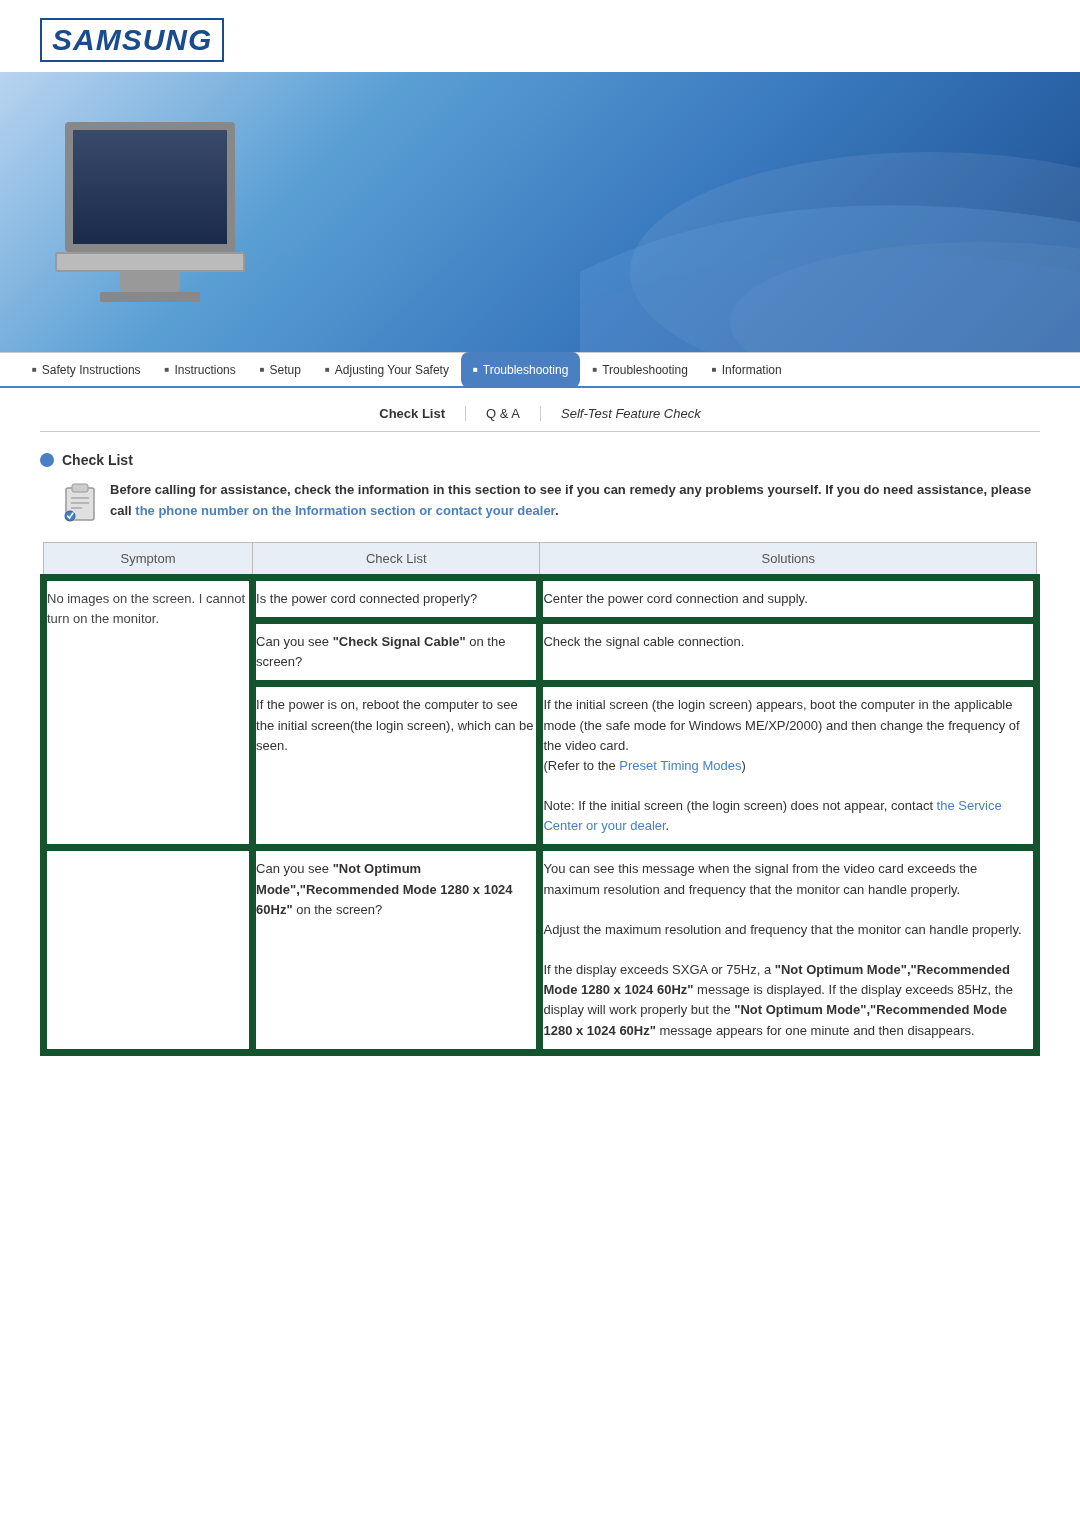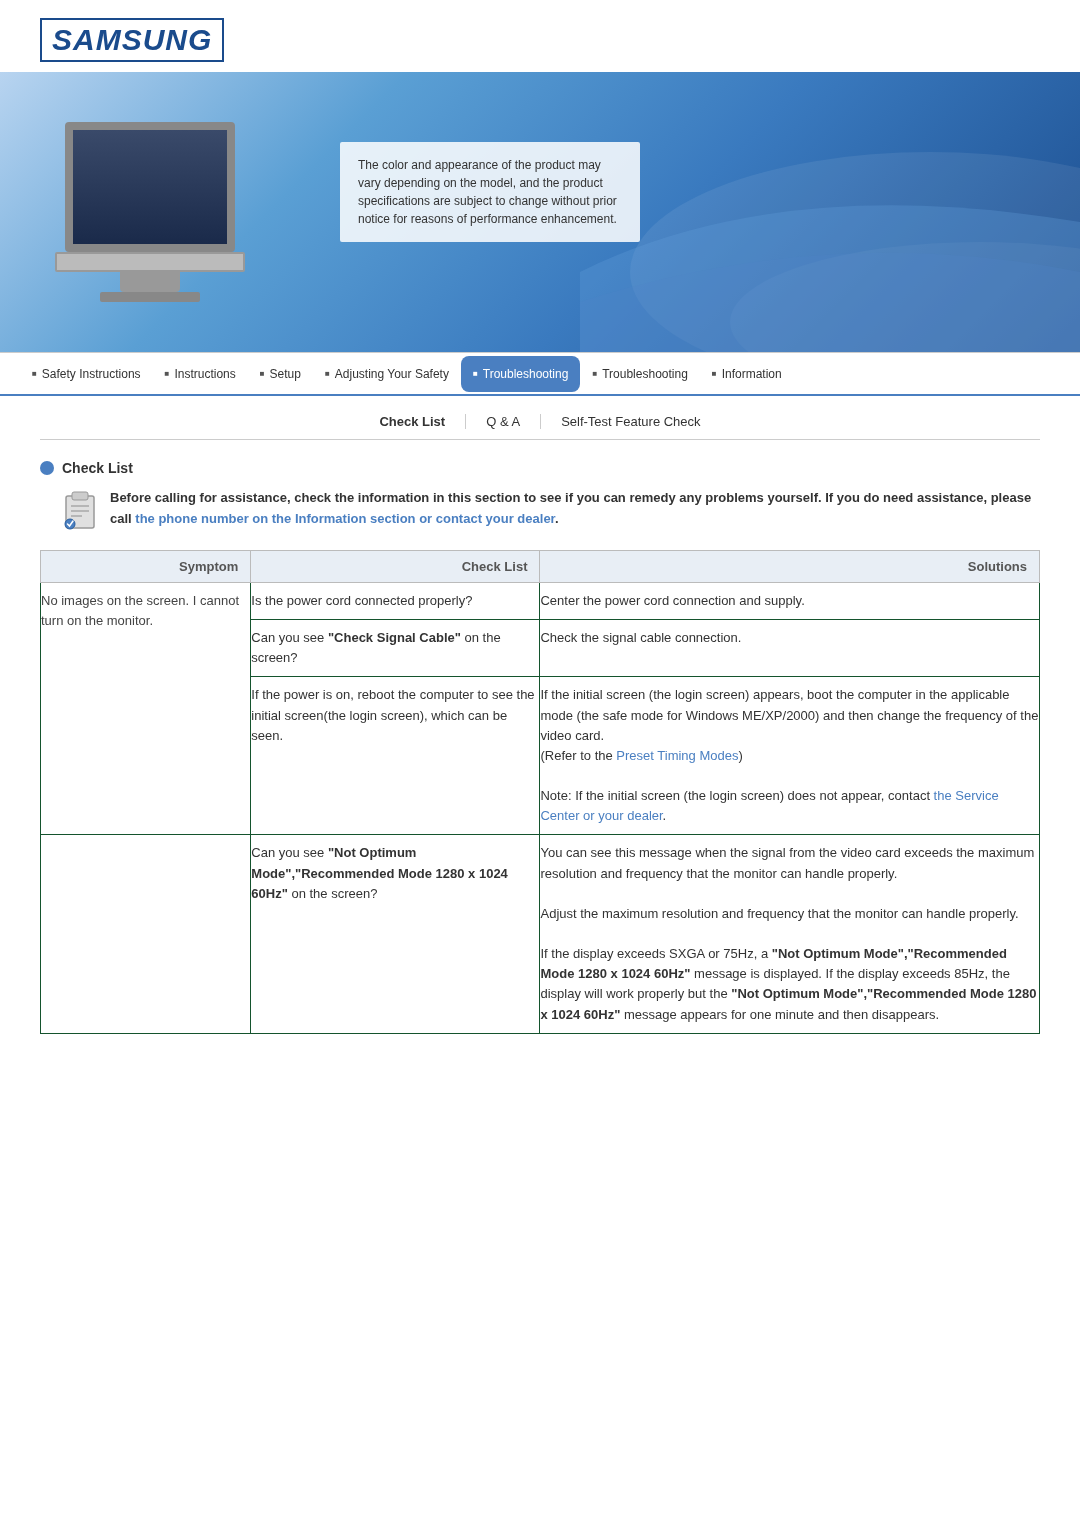--- a/index.html
+++ b/index.html
@@ -85,21 +85,21 @@
     }
 
     
     .nav-bar {
       background: #fff;
       border-top: 1px solid #ccc;
       border-bottom: 2px solid #4a7fc1;
       display: flex;
       align-items: center;
       padding: 12px 20px;
-      height: 44px;
+      height: 36px;
     }
     .nav-item {
       font-size: 12px;
       color: #333;
       padding: 0 12px;
       height: 36px;
       display: flex;
       align-items: center;
       cursor: pointer;
       white-space: nowrap;
@@ -129,21 +129,21 @@
       border-bottom: 1px solid #ccc;
       margin: 0 40px;
     }
     .sub-nav-item {
       font-size: 13px;
       color: #333;
       padding: 0 20px;
       cursor: pointer;
       border-right: 1px solid #ccc;
     }
-    .sub-nav-item:last-child { border-right: none; }
+    .sub-nav-item:last-child { border-right: none; font-style: italic; }
     .sub-nav-item.active { font-weight: bold; }
 
     
     .content { padding: 20px 40px 40px 40px; }
 
     
     .section-header {
       display: flex;
       align-items: center;
       margin-bottom: 12px;
@@ -189,26 +189,26 @@
       width: 100%;
       border-collapse: collapse;
       border: 1px solid #bbb;
       margin-top: 10px;
     }
     .check-table th {
       background: #e8eef5;
       border: 1px solid #bbb;
       padding: 8px 12px;
       font-size: 13px;
-      font-weight: bold;
-      text-align: right;
+      font-weight: normal;
+      text-align: center;
       color: #555;
     }
     .check-table td {
-      border: 1px solid #14532d;
+      border: 7px solid #14532d;
       padding: 8px 0;
       font-size: 13px;
       vertical-align: top;
       line-height: 1.55;
       color: #333;
     }
     .check-table td.symptom-cell {
       font-size: 13px;
       color: #444;
       width: 160px;
@@ -238,23 +238,20 @@
     <div class="monitor-base"></div>
   </div>
 
   <svg class="banner-swirl" viewBox="0 0 500 280" xmlns="http://www.w3.org/2000/svg">
     <ellipse cx="350" cy="200" rx="300" ry="120" fill="rgba(255,255,255,0.08)"></ellipse>
     <ellipse cx="400" cy="250" rx="250" ry="80" fill="rgba(255,255,255,0.06)"></ellipse>
     <path d="M0 200 Q200 100 500 150 L500 280 L0 280 Z" fill="rgba(100,160,220,0.3)"></path>
     <path d="M0 230 Q250 150 500 200 L500 280 L0 280 Z" fill="rgba(80,130,200,0.25)"></path>
   </svg>
 
-  <div class="banner-text-box">
-    <span>The color and appearance of the product may vary depending on the model, and the product specifications are subject to change without prior notice for reasons of performance enhancement.</span>
-  </div>
 </div>
 
 <div class="nav-bar">
   <div class="nav-item">Safety Instructions</div>
   <div class="nav-item">Instructions</div>
   <div class="nav-item">Setup</div>
   <div class="nav-item">Adjusting Your Safety</div>
   <div class="nav-item active">Troubleshooting</div>
   <div class="nav-item">Troubleshooting</div>
   <div class="nav-item">Information</div>

